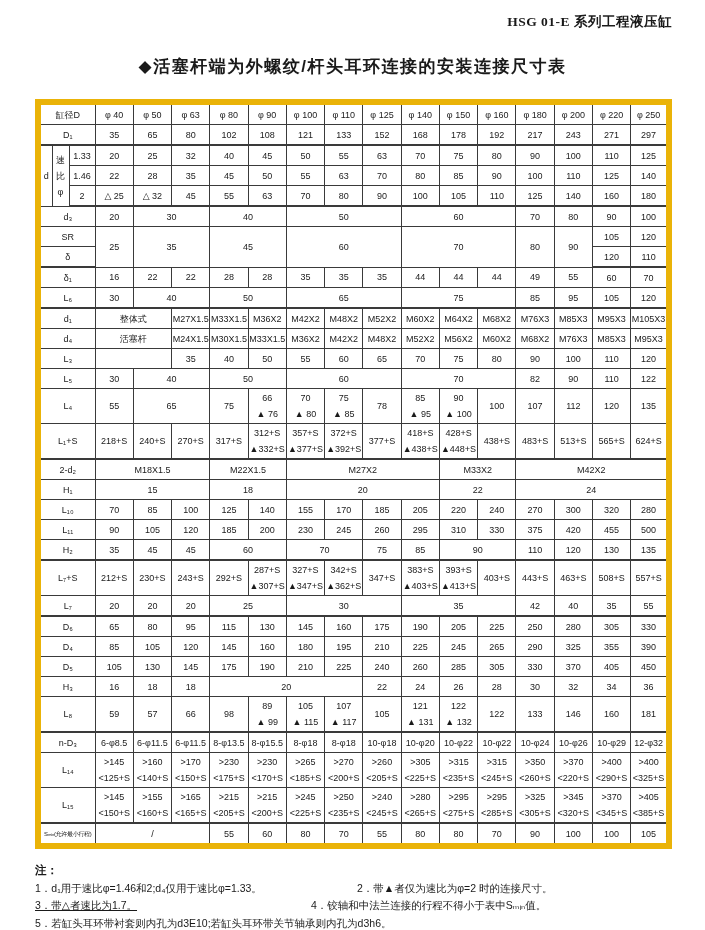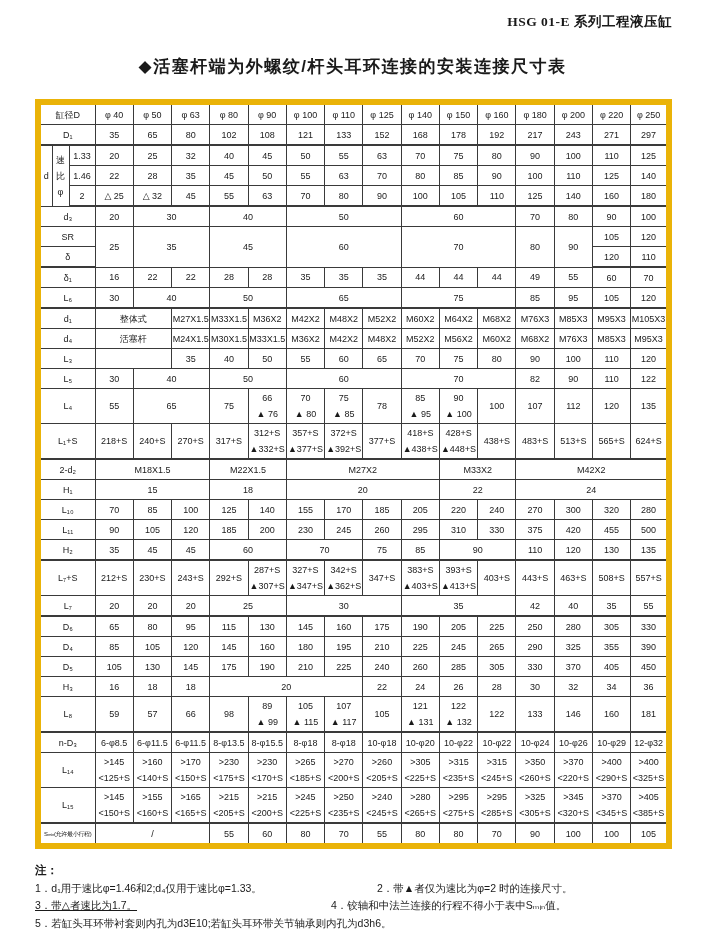--- a/index.html
+++ b/index.html
@@ -10,21 +10,21 @@
   .page-title{text-align:center;font-size:17px;font-weight:bold;margin-top:24px;letter-spacing:1.5px;}
   table.dim{border-collapse:collapse;table-layout:fixed;width:637px;margin:21px 0 0 35px;
         border:6px solid #eab308;}
   table.dim td{border:1px solid #3a3a3a;text-align:center;vertical-align:middle;
         font-size:9px;line-height:16px;height:17px;padding:1px 0;white-space:pre;overflow:hidden;}
   table.dim td.lbl{font-size:9px;}
   table.dim td.sm{font-size:6px;letter-spacing:-0.3px;}
   table.dim tr.tb td{border-bottom-width:2px;}
   .notes{margin:13px 0 0 35px;font-size:10.5px;line-height:17.5px;width:645px;}
   .notes-heading{font-weight:bold;font-size:11.5px;}
-  .note-row{display:flex;gap:20px;}
+  .note-row{display:flex;}
   .note-row .w1{width:322px;}
   .note-row .w2{width:276px;text-decoration:underline;}
 </style>
 </head>
 <body>
 
 <div class="page">
 
   <div class="doc-header">HSG 01-E  系列工程液压缸</div>
 

